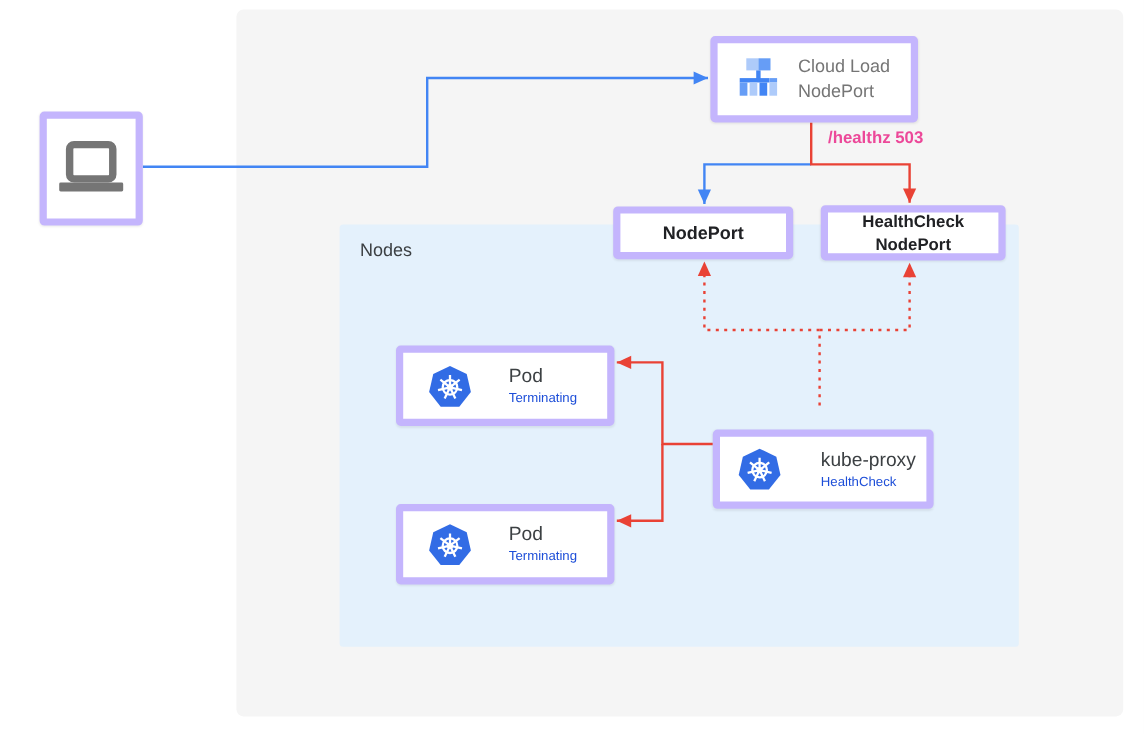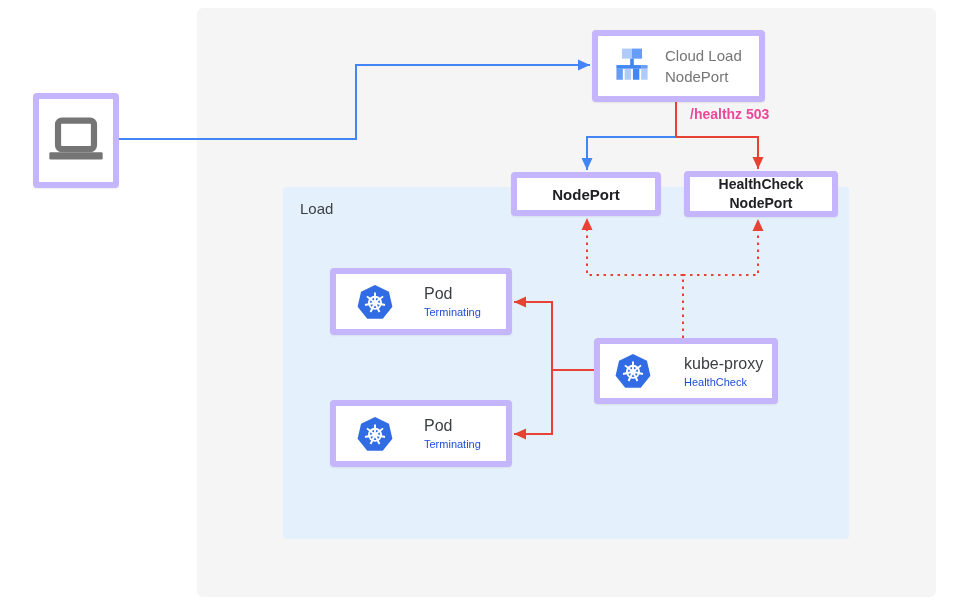--- a/index.html
+++ b/index.html
@@ -44,38 +44,38 @@
     left:511px; top:172px; width:150px; height:44px;
     display:flex; align-items:center; justify-content:center;
     font-size:15px; font-weight:bold; color:#202124;
   }
   .healthcheck {
     left:684px; top:171px; width:154px; height:46px;
     display:flex; flex-direction:column; align-items:center; justify-content:center;
     font-size:14px; font-weight:bold; color:#202124; line-height:19px; text-align:center;
   }
   .pod, .kproxy {
-    display:flex; align-items:center;
+    display:flex; align-items:center;margin-top:20px;
   }
   .pod-1 { left:330px; top:268px; width:182px; height:67px; padding-left:20px; gap:30px; }
   .pod-2 { left:330px; top:400px; width:182px; height:67px; padding-left:20px; gap:30px; }
   .kproxy { left:594px; top:338px; width:184px; height:66px; padding-left:14px; gap:32px; }
   .node-title { font-size:16px; color:#3c4043; margin-bottom:3px; }
   .node-subtitle { font-size:11px; color:#1d4ed8; }
   .icon { flex:0 0 auto; display:block; }
 </style>
 </head>
 <body>
 
 <div class="canvas">
 
   <div class="panel"></div>
 
   <div class="nodes-container">
-    <span class="nodes-label">Load</span>
+    <span class="nodes-label">Nodes</span>
   </div>
 
   <svg class="edges" width="953" height="612">
       <polyline points="119,139 356,139 356,65 590,65" fill="none" stroke="#4285f4" stroke-width="2"></polyline>
       <polygon points="590,65 578,70.5 578,59.5" fill="#4285f4"></polygon>
       <polyline points="676,137 587,137 587,170" fill="none" stroke="#4285f4" stroke-width="2"></polyline>
       <polygon points="587,170 581.5,158 592.5,158" fill="#4285f4"></polygon>
       <polyline points="676,102 676,137 758,137 758,169" fill="none" stroke="#e94235" stroke-width="2"></polyline>
       <polygon points="758,169 752.5,157 763.5,157" fill="#e94235"></polygon>
       <polyline points="594,370 552,370 552,302 514,302" fill="none" stroke="#e94235" stroke-width="2"></polyline>

